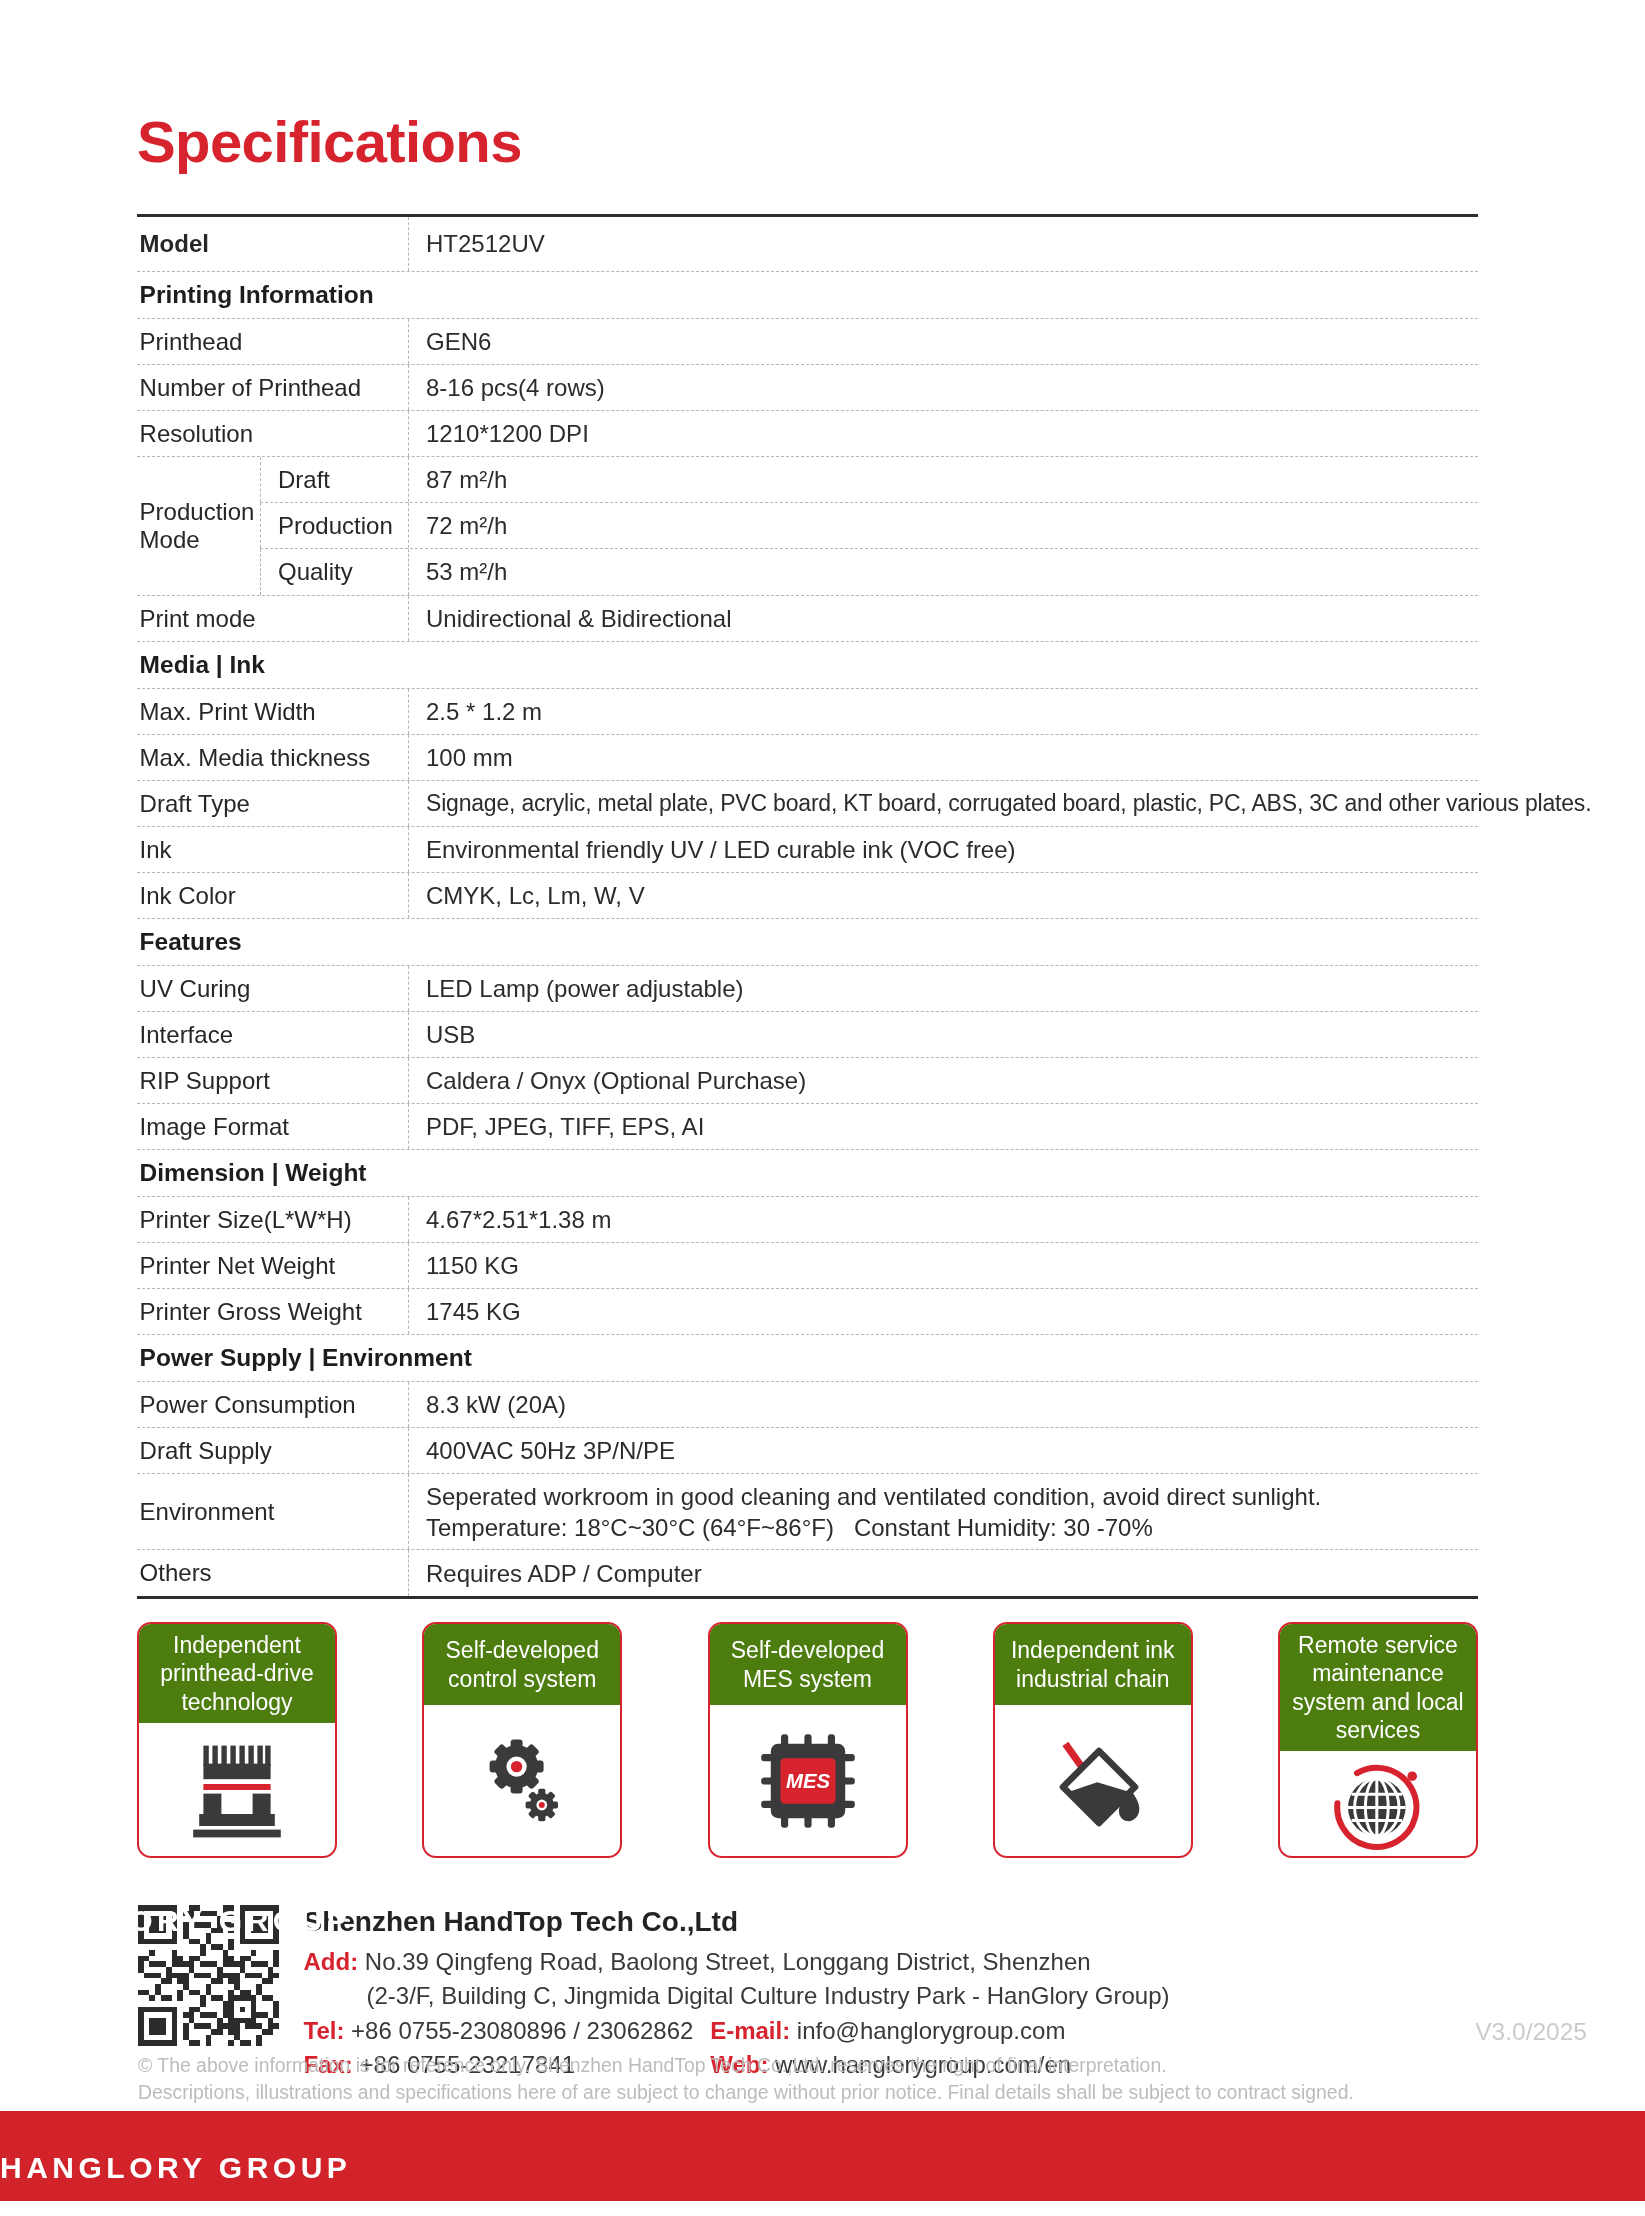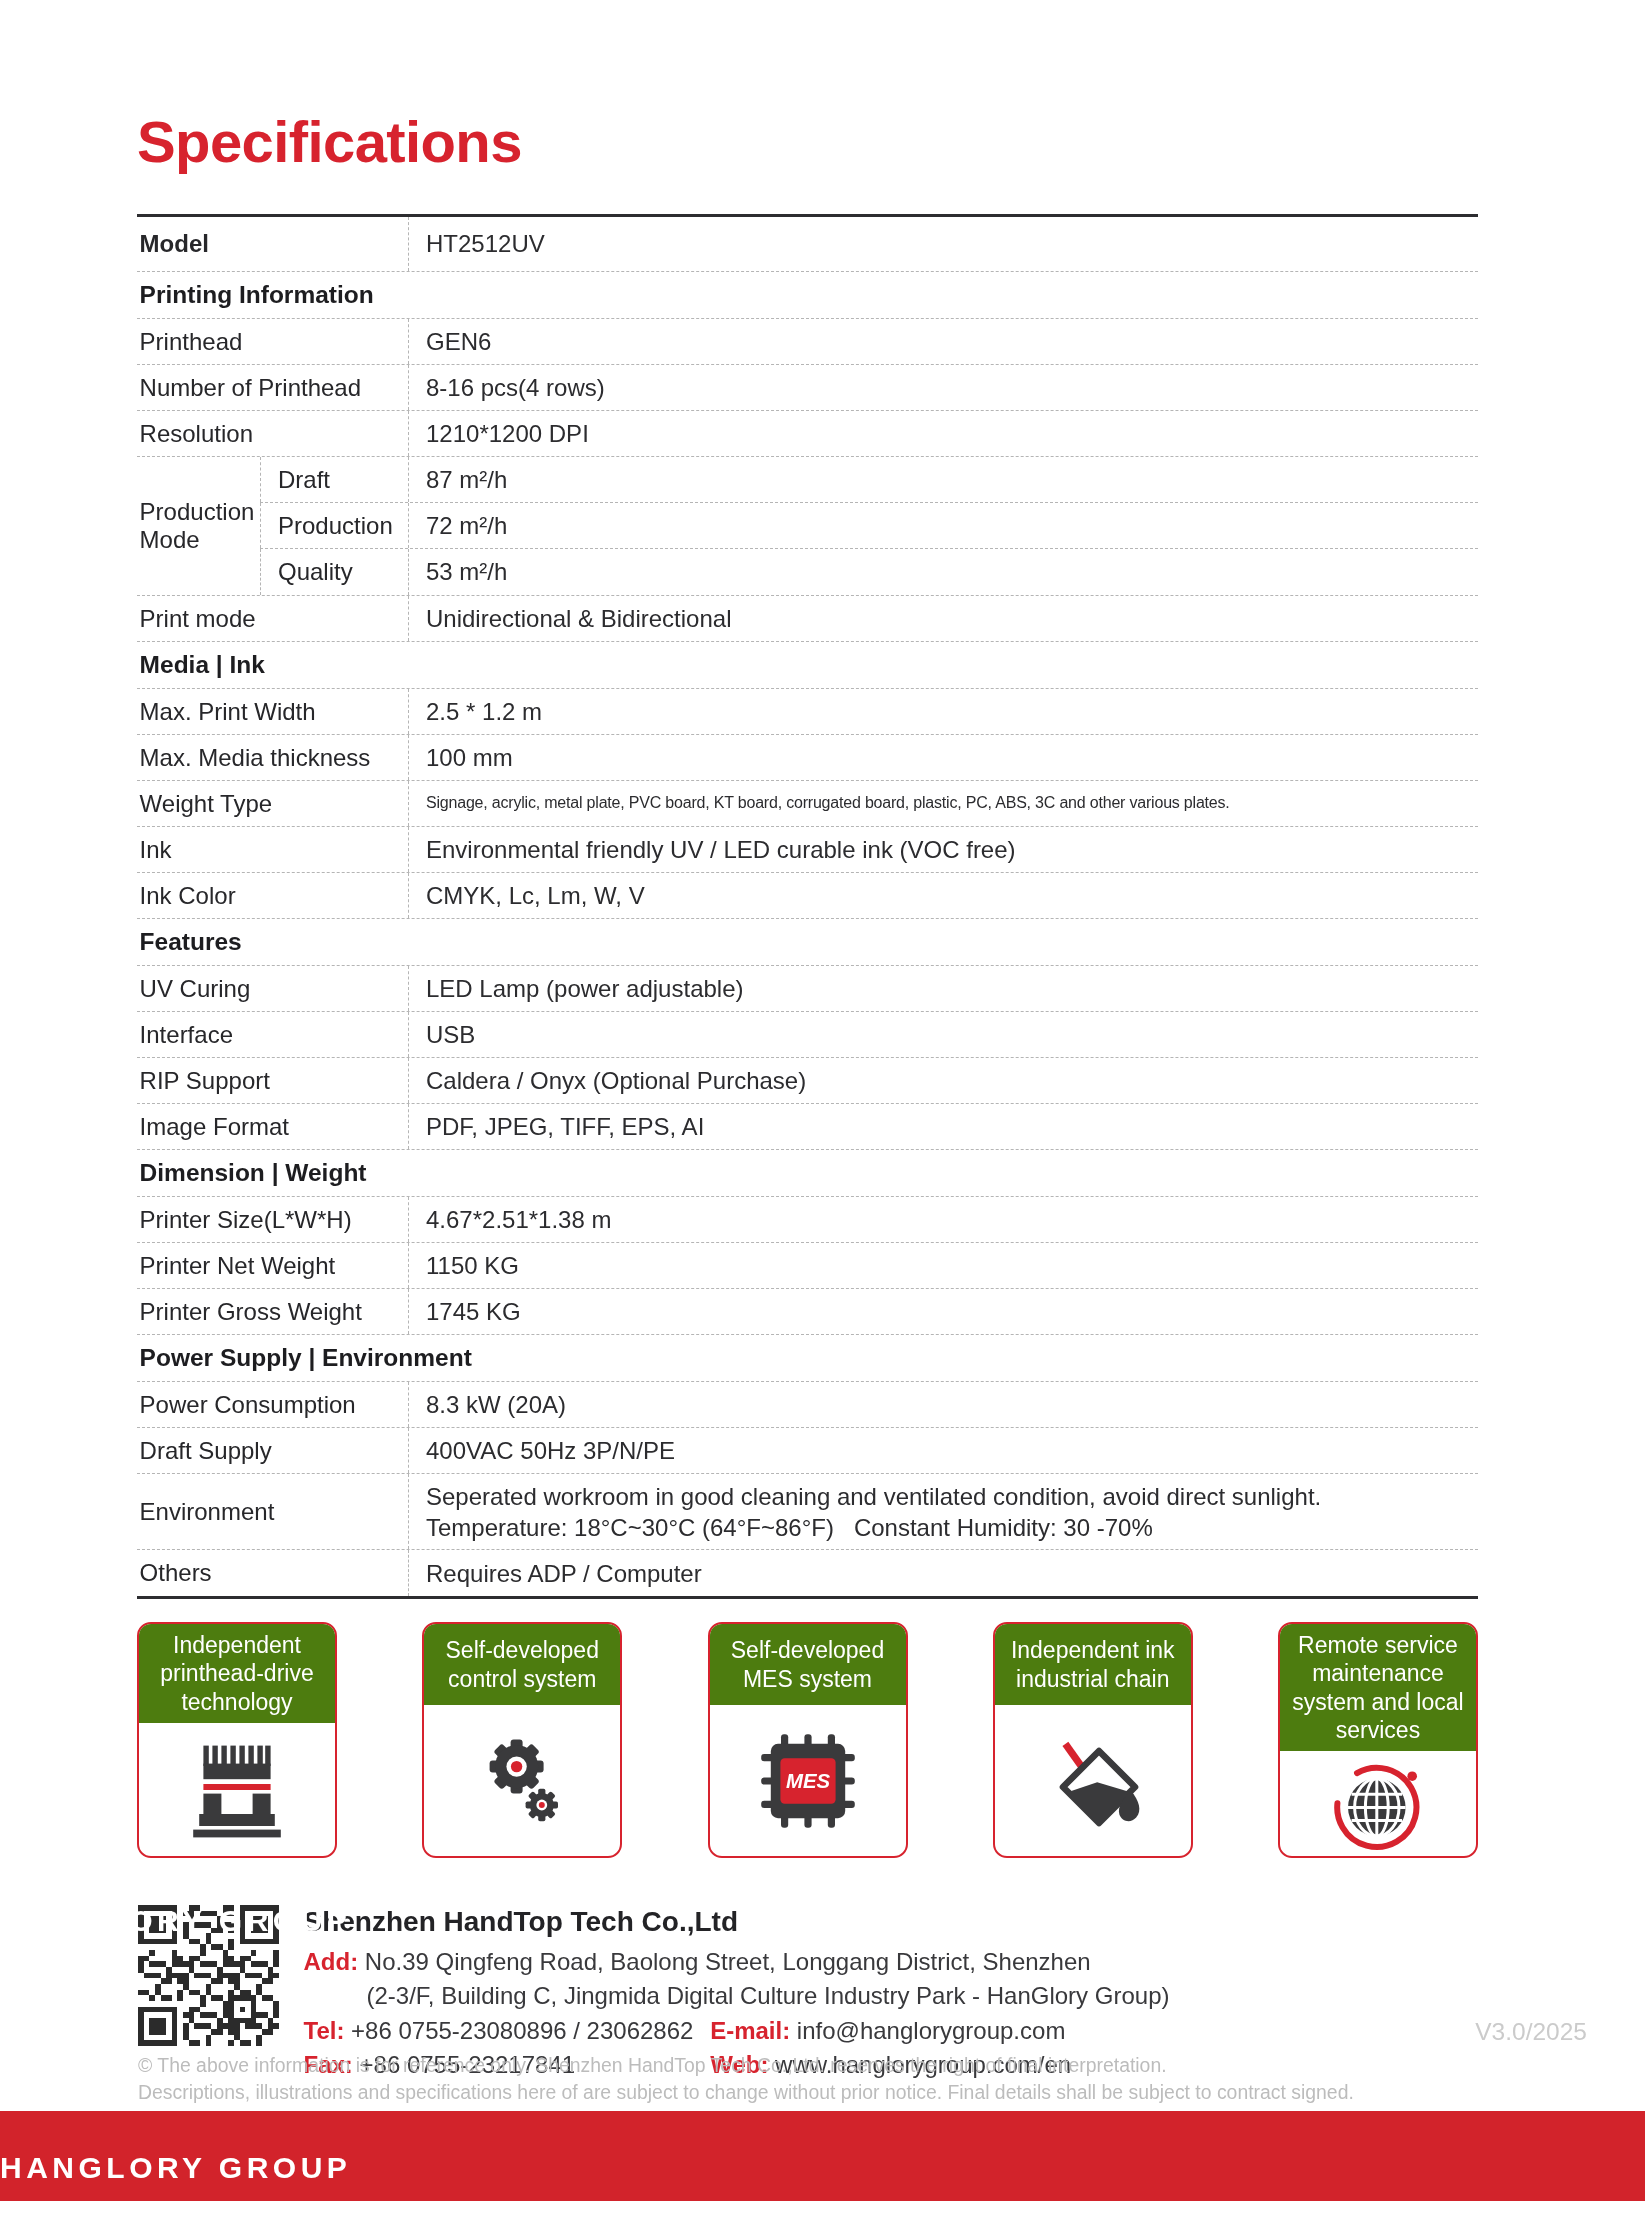--- a/index.html
+++ b/index.html
@@ -26,21 +26,21 @@
   .t-label {
     width:271px; display:flex; align-items:center; padding-left:2.6px;
     font-size:24px; color:#27272a; flex-shrink:0;
   }
   .t-label.bold { font-weight:bold; }
   .t-value {
     flex:1; border-left:1.3px dashed #b5b5b5;
     display:flex; flex-direction:column; justify-content:center;
     padding:6.5px 10.3px 6.5px 17px; font-size:24px; color:#2c2c2f; line-height:1.3;
   }
-  .t-value .tight { font-size:16px; letter-spacing:-0.2px; white-space:nowrap; }
+  .t-value .tight { font-size:23px; letter-spacing:-0.2px; white-space:nowrap; }
   .t-section { align-items:center; }
   .t-sec-label { font-size:24.5px; font-weight:bold; color:#1d1d20; padding:9px 2.6px; }
   
   .t-group .t-label { width:123px; }
   .sub-col { flex:1; display:flex; flex-direction:column; }
   .sub-row { display:flex; align-items:stretch; border-bottom:1.3px dashed #b5b5b5; min-height:46px; }
   .sub-row:last-child { border-bottom:none; }
   .sub-label {
     width:148px; flex-shrink:0; border-left:1.3px dashed #b5b5b5;
     display:flex; align-items:center; padding-left:17px; font-size:24px; color:#27272a;
@@ -159,21 +159,21 @@
           <div>2.5 * 1.2 m</div>
         </div>
       </div>
       <div class="t-row">
         <div class="t-label">Max. Media thickness</div>
         <div class="t-value">
           <div>100 mm</div>
         </div>
       </div>
       <div class="t-row">
-        <div class="t-label">Weight Type</div>
+        <div class="t-label">Draft Type</div>
         <div class="t-value">
           <div class="tight">Signage, acrylic, metal plate, PVC board, KT board, corrugated board, plastic, PC, ABS, 3C and other various plates.</div>
         </div>
       </div>
       <div class="t-row">
         <div class="t-label">Ink</div>
         <div class="t-value">
           <div>Environmental friendly UV / LED curable ink (VOC free)</div>
         </div>
       </div>

